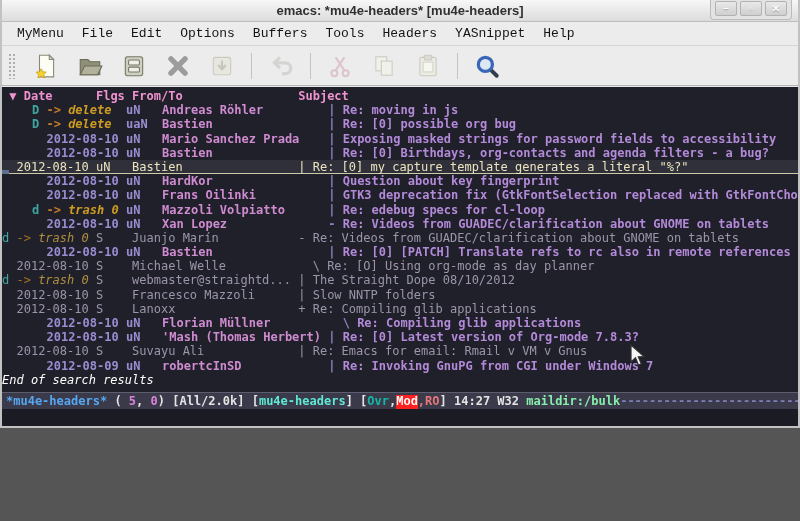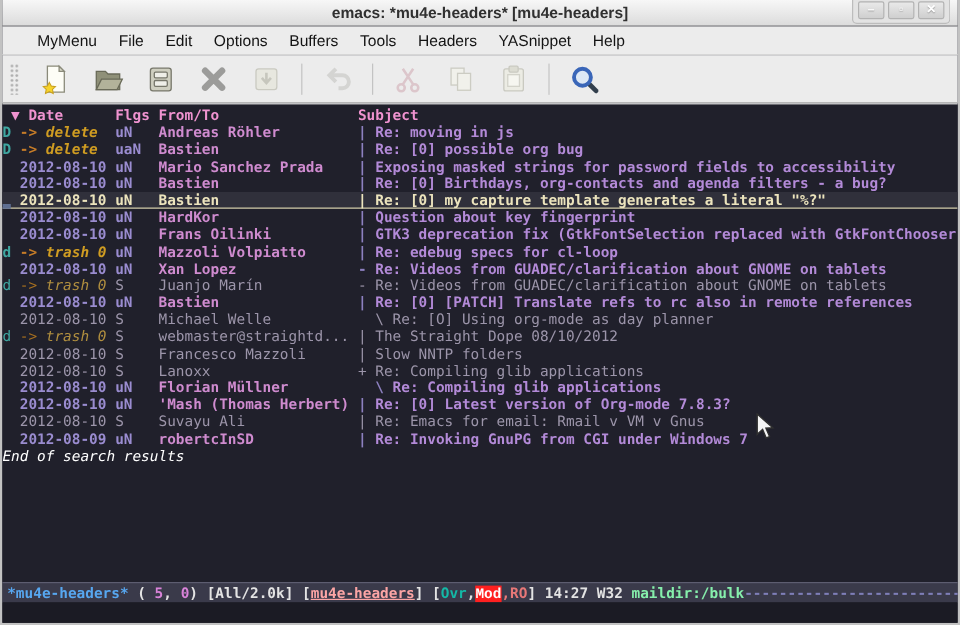--- a/index.html
+++ b/index.html
@@ -1,18 +1,18 @@
 <!DOCTYPE html>
 <html><head>
 <meta charset="utf-8">
 <style>
   * { margin:0; padding:0; box-sizing:border-box; }
   html,body { width:800px; height:521px; overflow:hidden; background:#555; }
   .frame {
-    width:800px; height:521px;
+    width:800px; height:428px;
     display:flex; flex-direction:column;
     border:2px solid #c2c2c2; border-top:none;
     background:#20202b;
     font-family:"Liberation Sans", sans-serif;
     position:relative;
   }
   
   .titlebar {
     height:22px; flex:0 0 22px; position:relative;
     background:linear-gradient(#f7f7f7,#dcdcdc);
@@ -28,21 +28,21 @@
   .winbtn {
     width:22px; height:15px; border:1px solid #b2b2b2; border-radius:2px;
     background:linear-gradient(#e9e9e9,#cfcfcf);
     color:#ffffff; text-shadow:0 1px 1px #999;
     font-size:10px; font-weight:bold; line-height:13px; text-align:center;
     cursor:default;
   }
   
   .menubar {
     height:24px; flex:0 0 24px; background:#ececec; border-bottom:1px solid #d6d6d6;
-    display:flex; align-items:center; padding-left:20px;
+    display:flex; align-items:center; padding-left:6px;font-family:Liberation Mono, monospace;
   }
   .menu-item { font-size:13px; color:#141414; padding:2px 9px; }
   
   .toolbar {
     height:40px; flex:0 0 40px; background:#ececec; border-bottom:1px solid #b6b6b6;
     display:flex; align-items:center; padding-left:4px;
   }
   .grip {
     width:8px; height:26px; margin:0 8px 0 2px;
     background-image:radial-gradient(#aeaeae 1px, transparent 1.2px);
@@ -58,47 +58,47 @@
   .buffer {
     flex:1 1 auto; background:#20202b; border-top:1px solid #e8e8e8;
     font-family:"DejaVu Sans Mono", monospace; font-size:12px;
     overflow:hidden; position:relative; padding-top:2px;
   }
   .line, .row { white-space:pre; height:14.2px; line-height:14.2px; }
   .header-line { color:#f093d0; font-weight:bold; }
   .row .mark   { color:#3fa7a1; }
   .row .arrow  { color:#c67c28; font-weight:bold; }
   .row .target { color:#cf9c22; font-weight:bold; font-style:italic; }
-  .row.unread  { font-weight:bold; }
+  .row.unread  { font-weight:bold;padding-left:30px; }
   .row.unread .date, .row.unread .flags { color:#9a8cd0; }
   .row.unread .from    { color:#cf8bcf; }
   .row.unread .thread  { color:#8d80c0; }
   .row.unread .subject { color:#b38ad8; }
   .row.seen .date, .row.seen .flags, .row.seen .from,
   .row.seen .thread, .row.seen .subject { color:#9c95aa; }
   .row.seen .arrow  { color:#a8701f; font-weight:normal; }
   .row.seen .target { color:#b18f3f; font-weight:normal; }
-  .row.current { background:#30303b; box-shadow:inset 0 -1px 0 #cfc9a8; font-weight:bold; }
+  .row.current { background:#30303b; box-shadow:inset 0 -1px 0 #cfc9a8; font-weight:normal; }
   .row.current .date, .row.current .flags, .row.current .from,
   .row.current .thread, .row.current .subject { color:#ece4bd; }
   .footer-line { color:#ffffff; font-style:italic; }
   .fringe-marker {
     position:absolute; left:0; top:83px; width:7px; height:4px; background:#5f6f92;
   }
   
   .modeline {
     height:17px; flex:0 0 17px; background:#3a3a4a; border-top:1px solid #5d5d70;
     font-family:"DejaVu Sans Mono", monospace; font-size:12px; font-weight:bold;
     line-height:16px; white-space:pre; overflow:hidden; padding-left:4px;
     color:#e4e4e4;
   }
   .ml-buffer   { color:#57a7f0; }
   .ml-plain    { color:#e4e4e4; }
   .ml-number   { color:#d983d9; }
-  .ml-modename { color:#fca5a5;text-decoration:underline; }
+  .ml-modename { color:#5eead4; }
   .ml-overwrite{ color:#14b8a6; }
   .ml-modified { color:#ffffff; background:#ff2020;font-family:Liberation Mono, monospace; }
   .ml-readonly { color:#e87878; }
   .ml-maildir  { color:#86efac; }
   .ml-dashes   { color:#7e7eb8; }
   
   .echo {
     height:17px; flex:0 0 17px; background:#1b1b24;
     font-family:"DejaVu Sans Mono", monospace; font-size:12px; line-height:16px;
     color:#cccccc; padding-left:4px;

